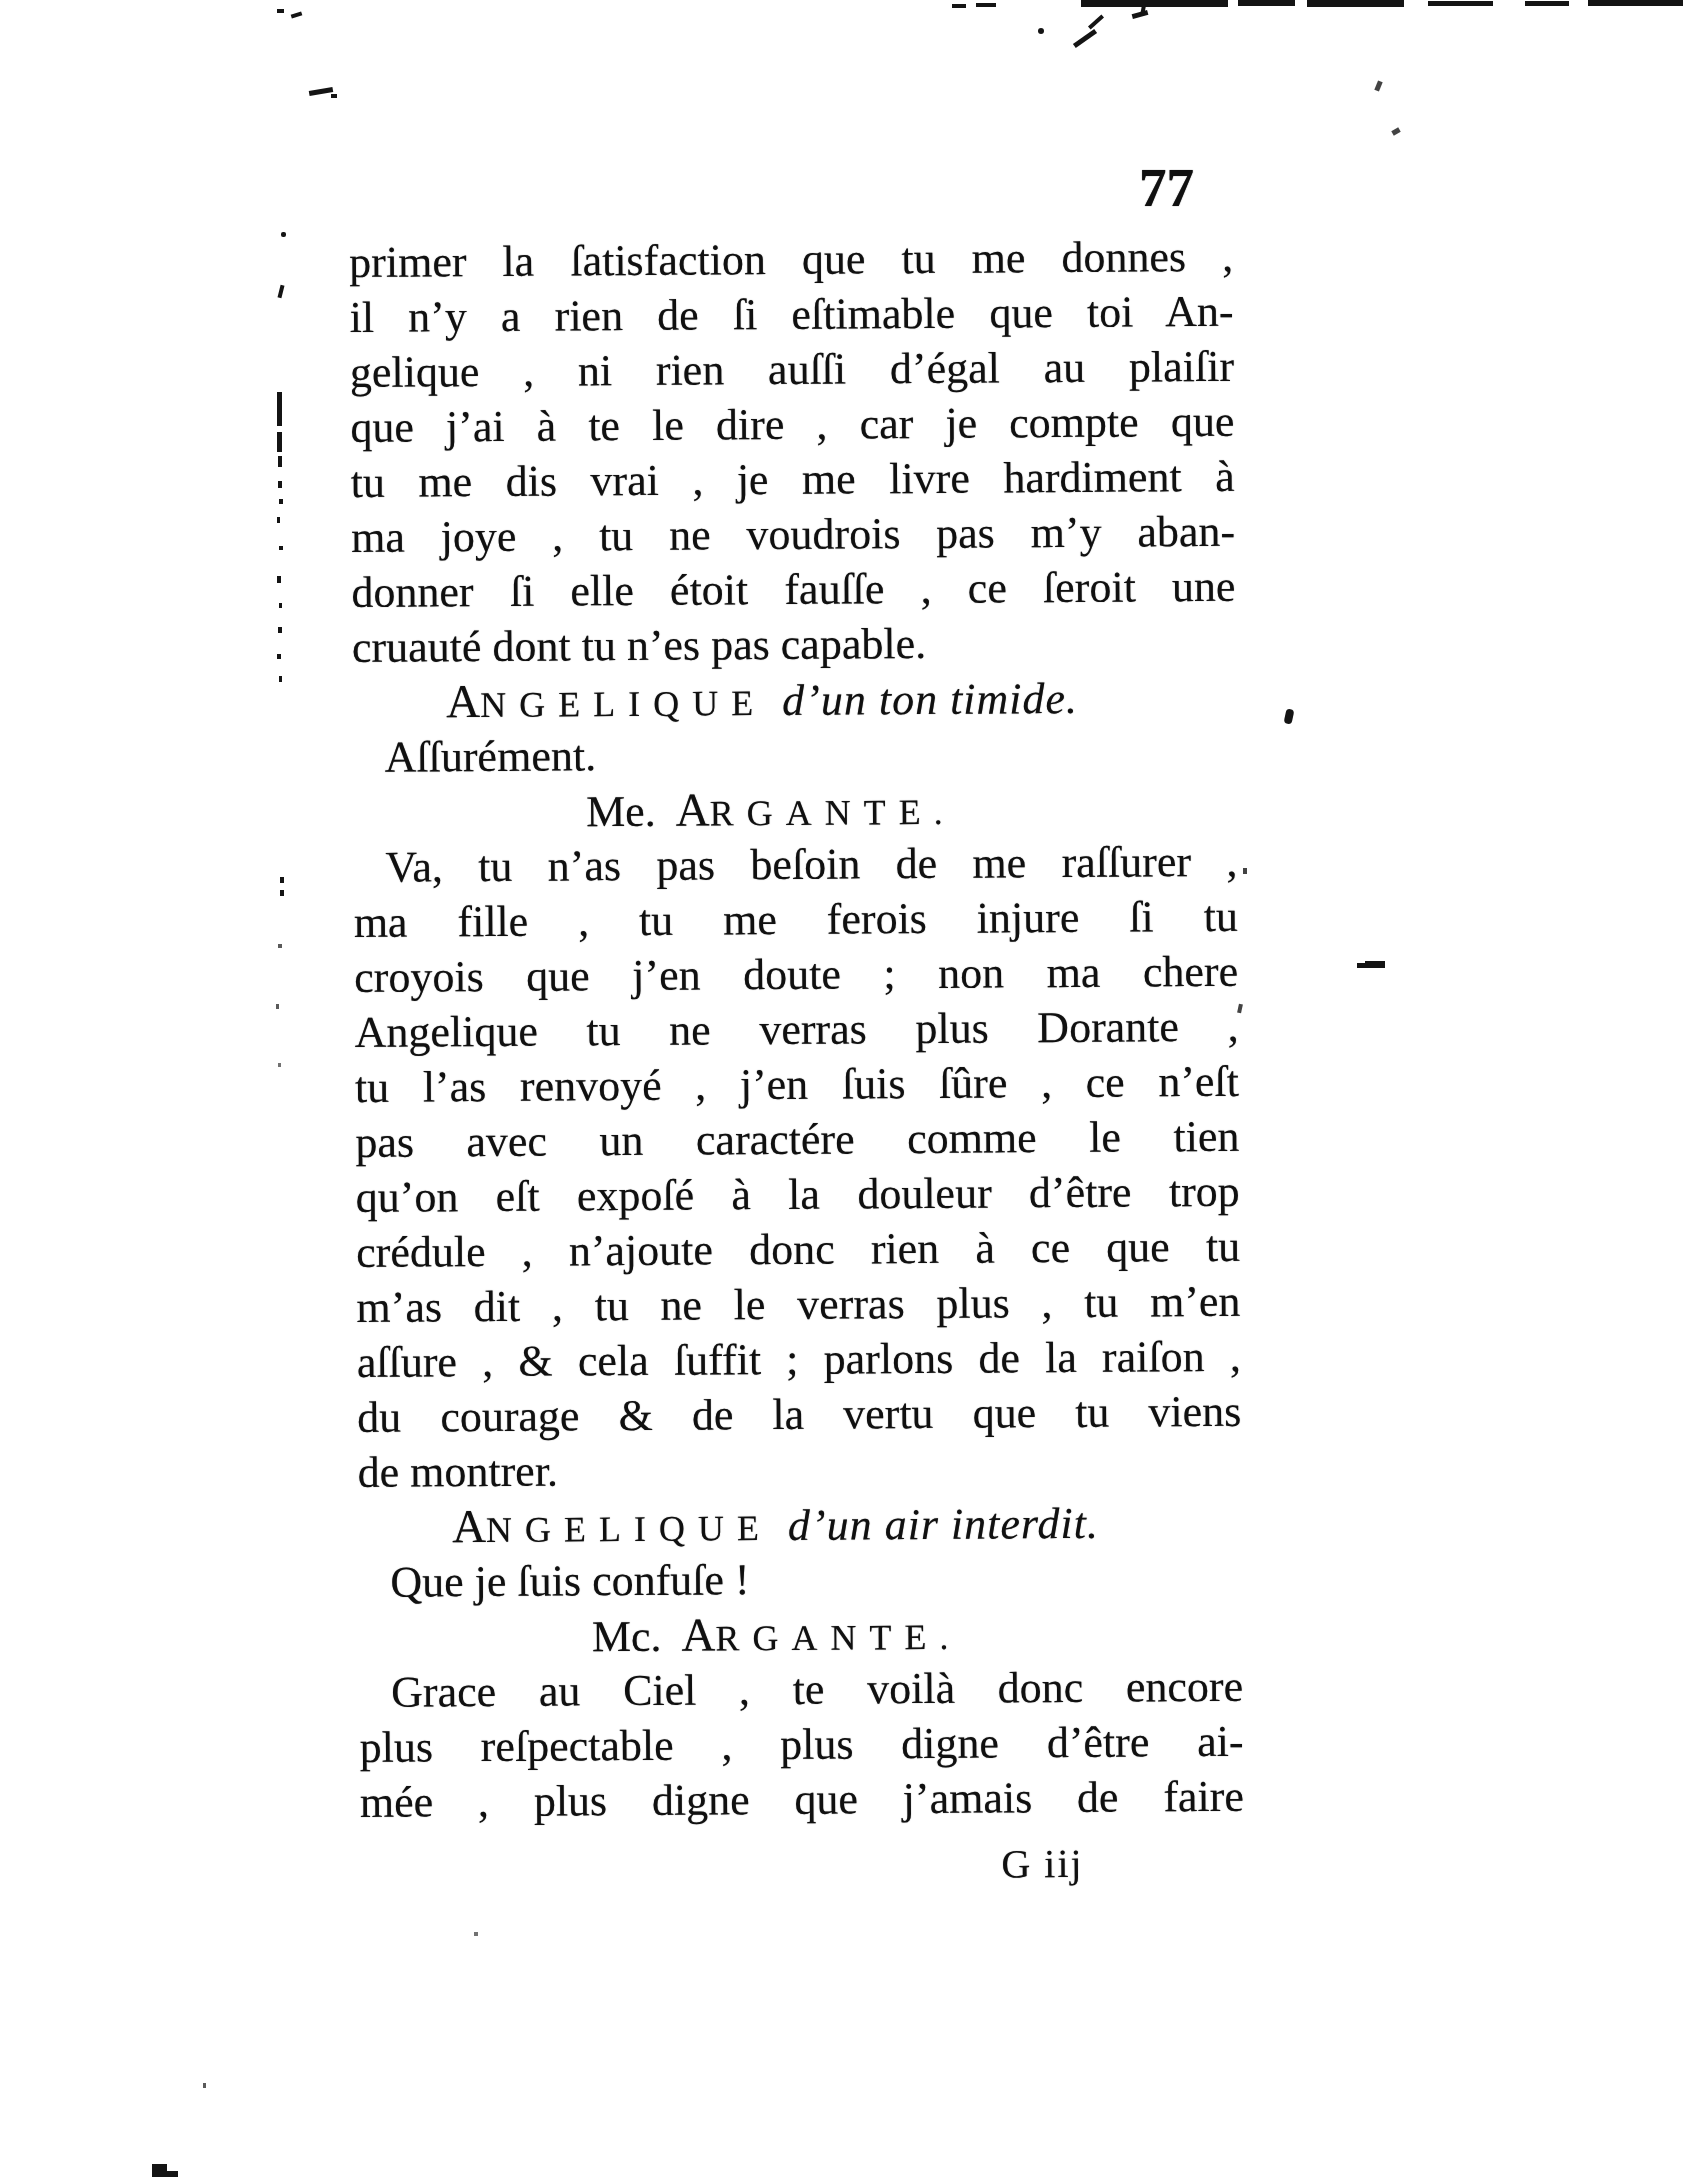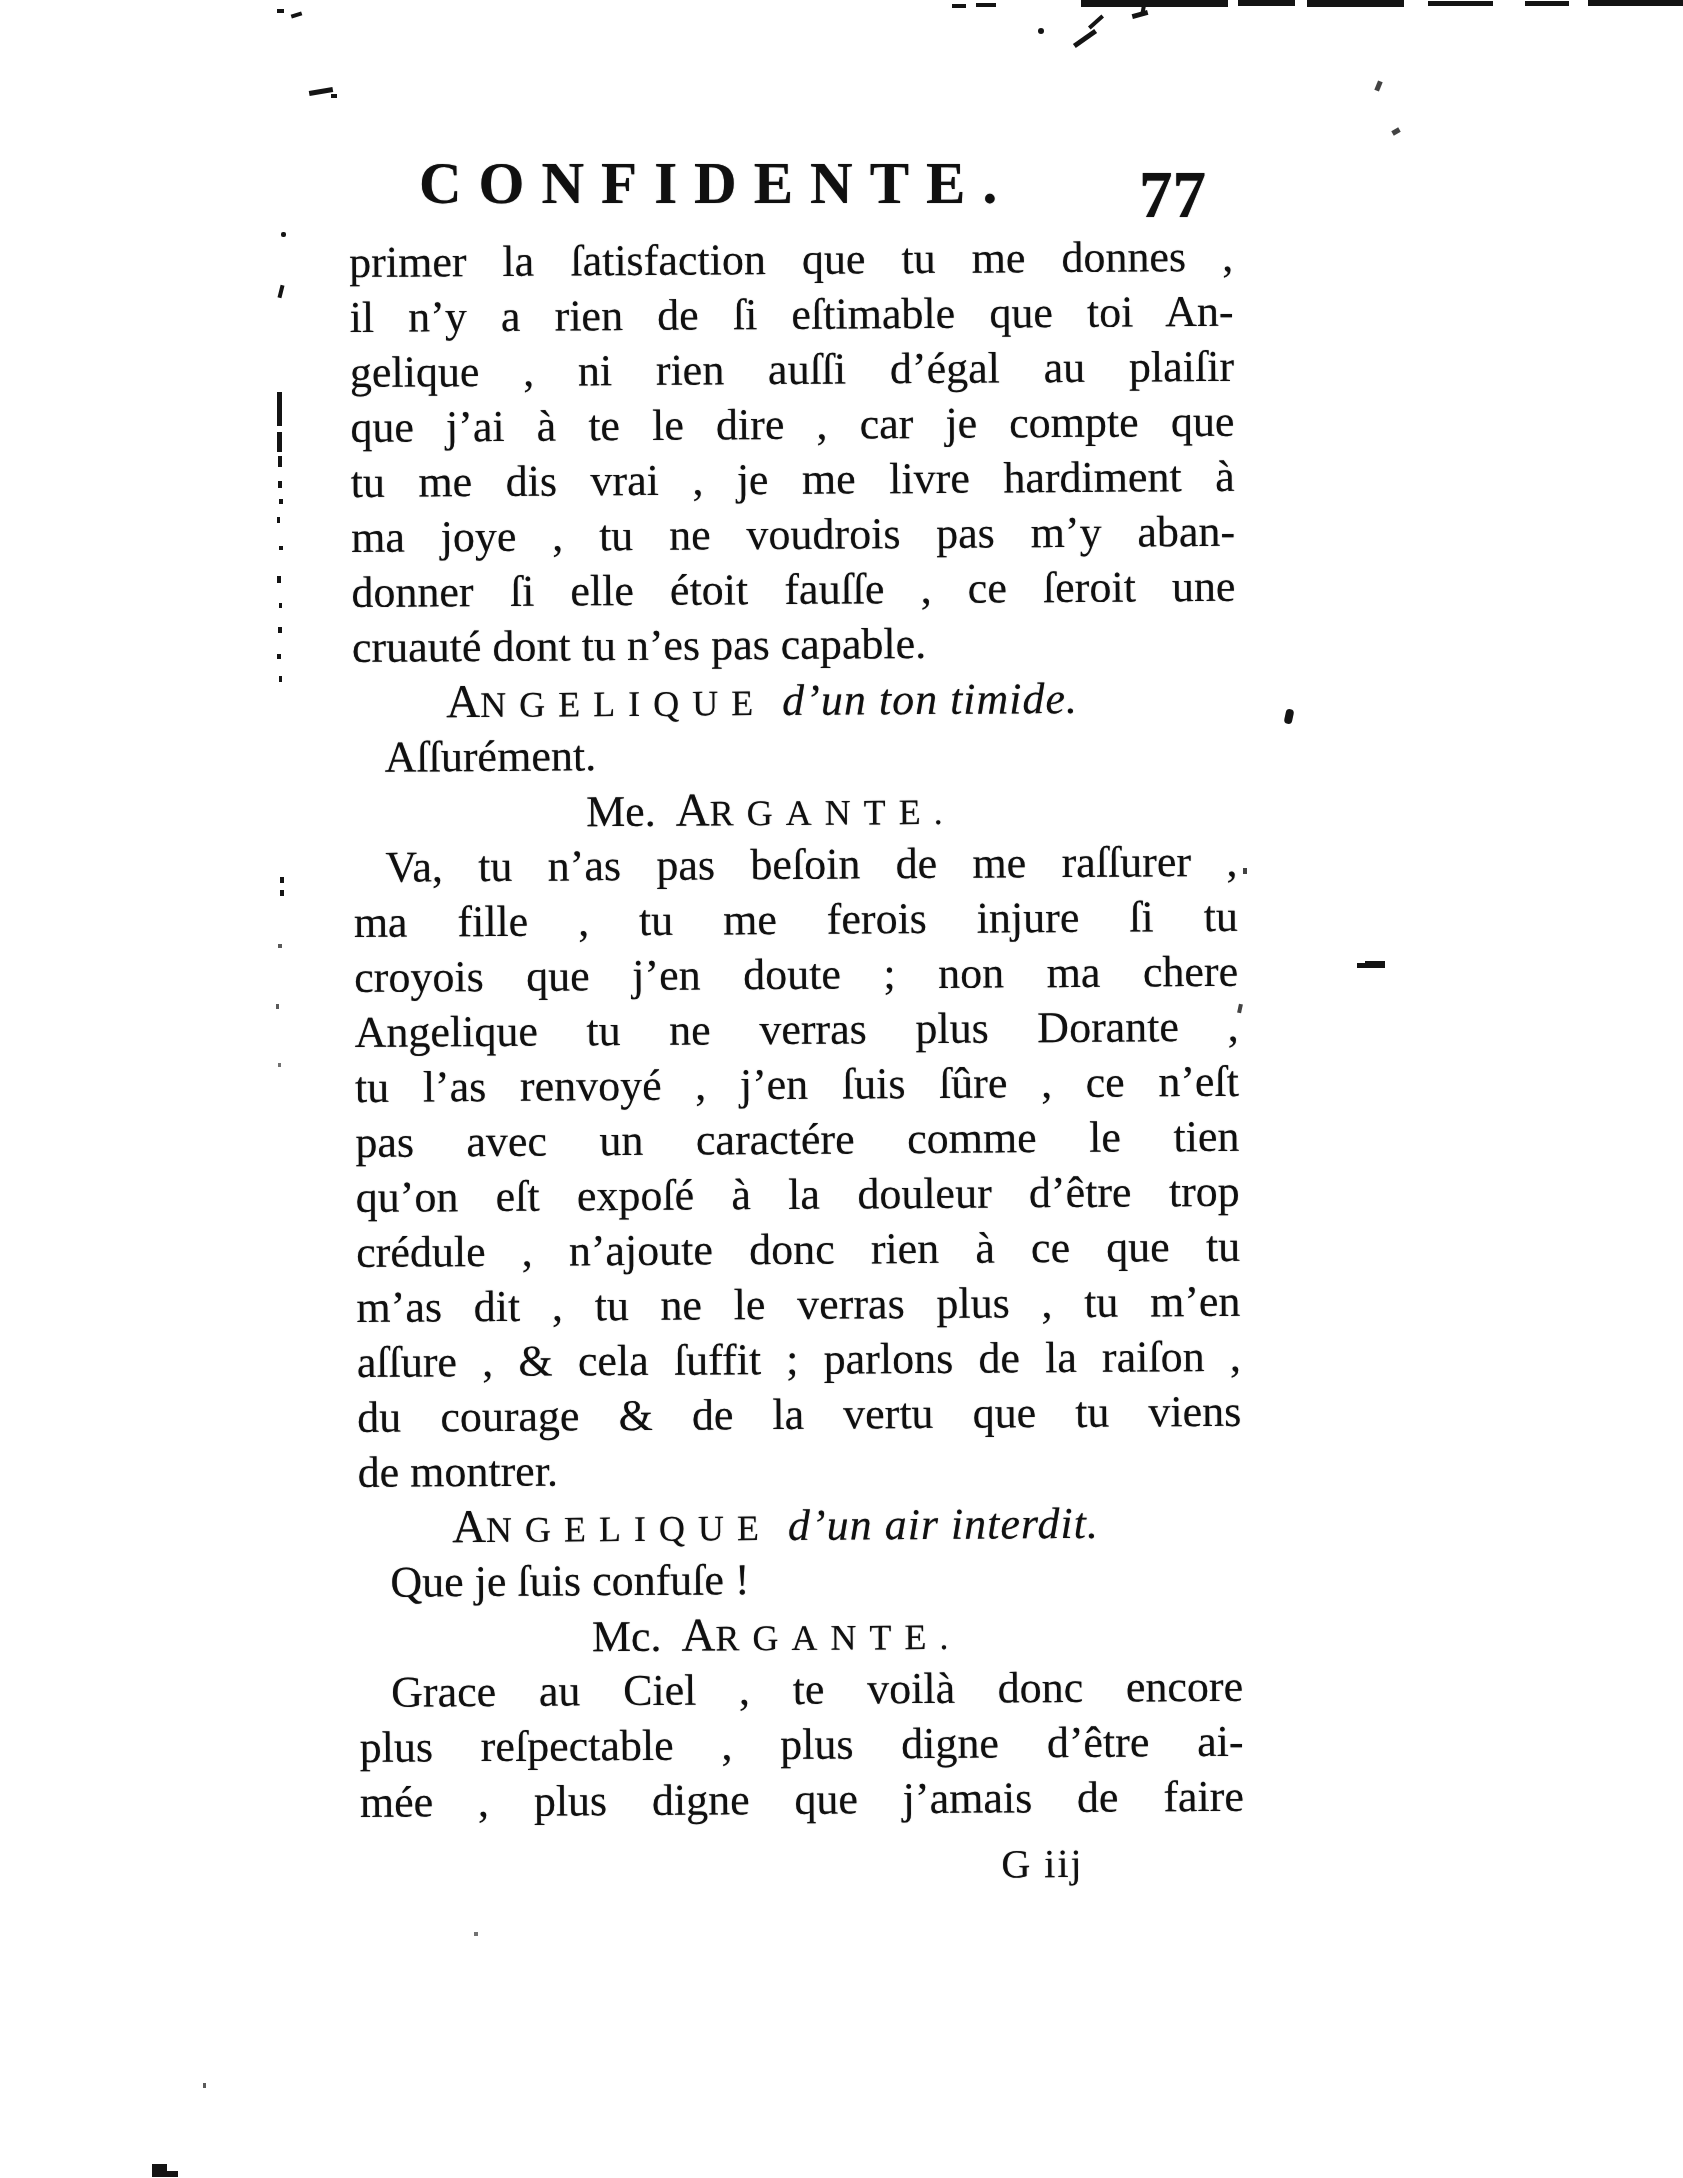--- a/index.html
+++ b/index.html
@@ -15,21 +15,21 @@
 
   
   .header-title{
     position:absolute;left:419px;top:149px;
     font-size:59px;font-weight:bold;letter-spacing:17px;
     white-space:nowrap;
     text-shadow:0 0 1px rgba(0,0,0,.6);
   }
   .page-number{
     position:absolute;left:1139px;top:156px;
-    font-size:67px;font-weight:bold;
+    font-size:55px;font-weight:bold;
     text-shadow:0 0 1px rgba(0,0,0,.7);
   }
 
   
   .text-block{
     position:absolute;left:349px;top:235px;width:884px;
     transform:rotate(-0.4deg);
     transform-origin:top left;
   }
   .line{
@@ -55,21 +55,20 @@
   }
 
   
   .ink{position:absolute;background:#141414;}
 </style>
 </head>
 <body>
 
 <div class="page">
 
-  <div class="header-title">CONFIDENTE.</div>
 
   <div class="page-number">77</div>
 
   <div class="text-block">
     <div class="line j">primer la ſatisfaction que tu me donnes ,</div>
       <div class="line j">il n’y a rien de ſi eſtimable que toi An-</div>
       <div class="line j">gelique , ni rien auſſi d’égal au plaiſir</div>
       <div class="line j">que j’ai à te le dire , car je compte que</div>
       <div class="line j">tu me dis vrai , je me livre hardiment à</div>
       <div class="line j">ma joye , tu ne voudrois pas m’y aban-</div>

